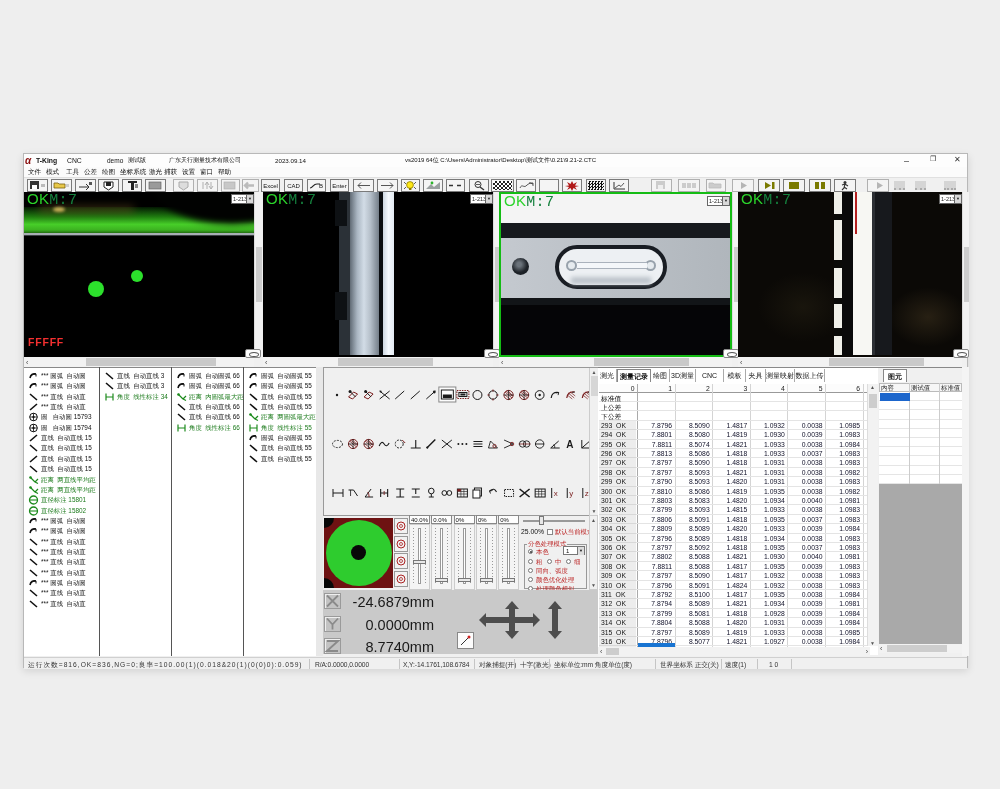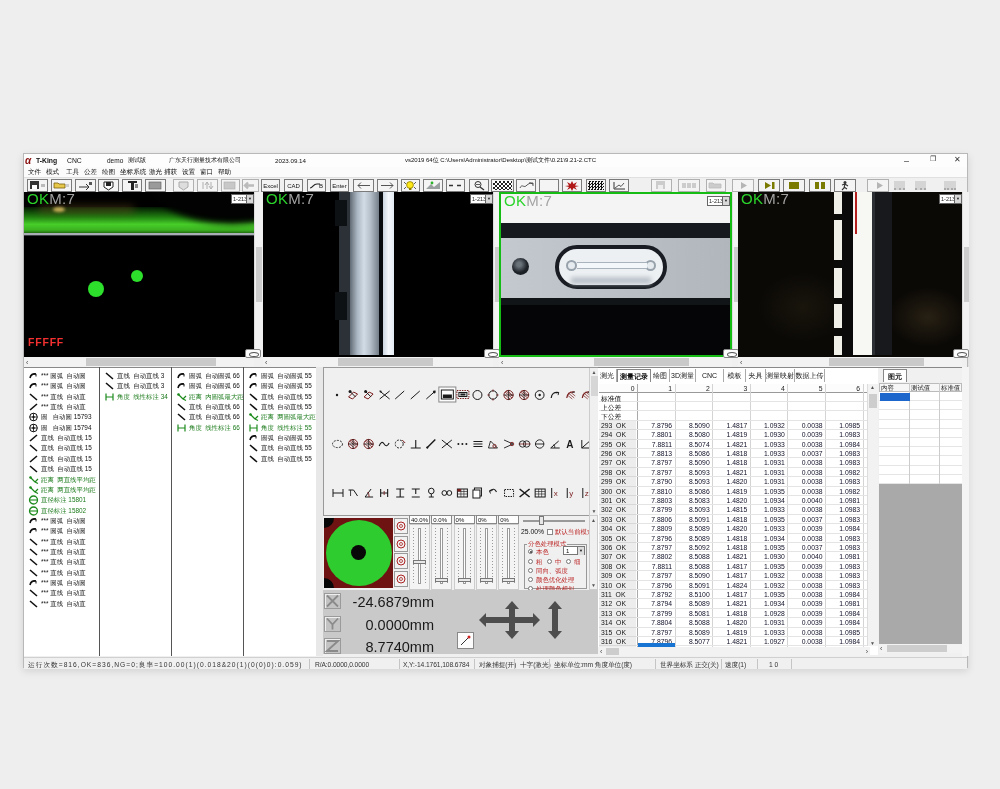--- a/index.html
+++ b/index.html
@@ -6,21 +6,21 @@
   font-family:"Liberation Sans", sans-serif; }
 #win { position:absolute; left:23px; top:153px; width:945px; height:515px;
   background:#f0f0f0; border:1px solid #b8b8b8; box-shadow:0 3px 8px rgba(0,0,0,0.12); }
 .abs { position:absolute; }
 .tb-btn { position:absolute; top:1px; height:13px; border:1px solid #7a7a7a;
   background:#f4f4f4; font-size:6.5px; text-align:center; color:#111; overflow:hidden;}
 .tb-dis { border-color:#b0b0b0; color:#999; }
 .cam { position:absolute; top:38px; height:165px; background:#000; overflow:hidden; }
 .oklab { position:absolute; left:3px; top:-1px; font-size:15px; font-weight:normal;
   letter-spacing:0.3px; line-height:15px;}
-.oklab .g { color:#2bd42b; } .oklab .r { color:#a3a3a3; }
+.oklab .g { color:#2bd42b; } .oklab .r { color:#15803d;font-family:Liberation Mono, monospace; }
 .camdd { position:absolute; top:2px; width:23px; height:10px; background:#fff;
   border:1px solid #666; font-size:5.5px; line-height:8px; padding-left:1px; color:#222;}
 .camdd i { position:absolute; right:0; top:0; width:7px; height:8px; background:#d8d8d8;
   border-left:1px solid #666; font-style:normal; font-size:4px; line-height:8px; text-align:center;}
 .vscroll { position:absolute; top:38px; height:165px; width:8px; background:#f2f2f2;
   border-left:1px solid #ddd;}
 .vthumb { position:absolute; left:1px; width:6px; background:#cdcdcd; }
 .hs { position:absolute; top:203px; height:10px; background:#f2f2f2; }
 .hthumb { position:absolute; top:1px; height:8px; background:#c9c9c9; }
 .harrow { position:absolute; top:1px; font-size:7px; color:#444; line-height:9px;}

